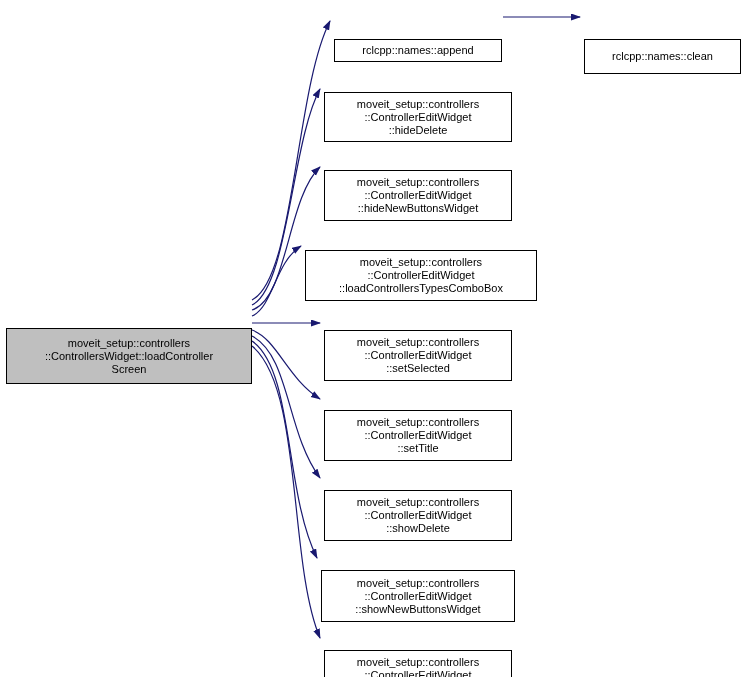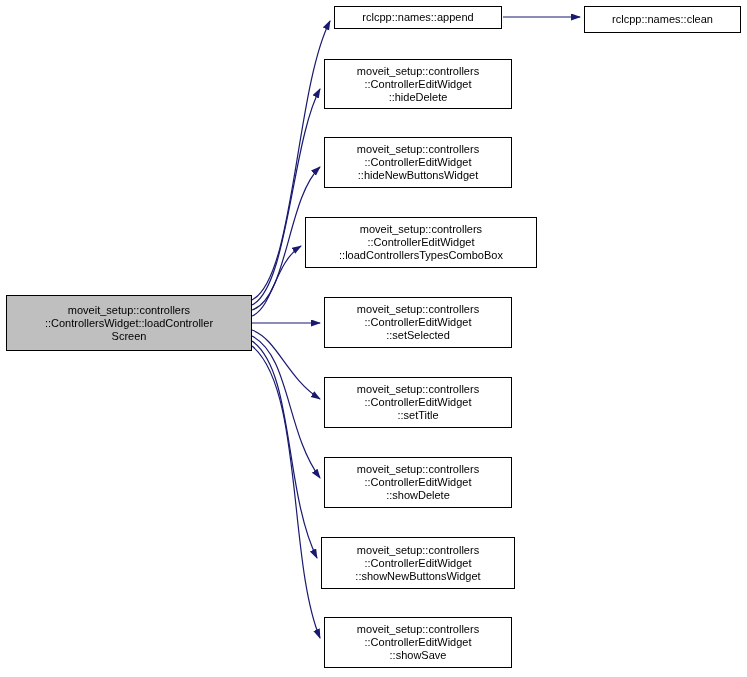--- a/index.html
+++ b/index.html
@@ -25,20 +25,21 @@
     display:flex;
     align-items:center;
     justify-content:center;
     text-align:center;
     font-size:11px;
     line-height:13px;
     color:#000000;
     white-space:pre-line;
     padding:2px 8px;
     cursor:pointer;
+    margin-top:33px;
   }
   .node.root{
     background:#bfbfbf;
     cursor:default;
   }
 </style>
 </head>
 <body>
 
 <div class="canvas">
@@ -94,15 +95,15 @@
 ::showDelete</div>
 
   <div class="node" style="left:321px;top:537px;width:194px;height:52px;">moveit_setup::controllers
 ::ControllerEditWidget
 ::showNewButtonsWidget</div>
 
   <div class="node" style="left:324px;top:617px;width:188px;height:51px;">moveit_setup::controllers
 ::ControllerEditWidget
 ::showSave</div>
 
-  <div class="node" style="left:584px;top:6px;width:157px;height:27px;">rclcpp::names::clean</div>
+  <div class="node" style="left:584px;top:6px;width:157px;height:35px;">rclcpp::names::clean</div>
 
 </div>
 
 </body></html>

